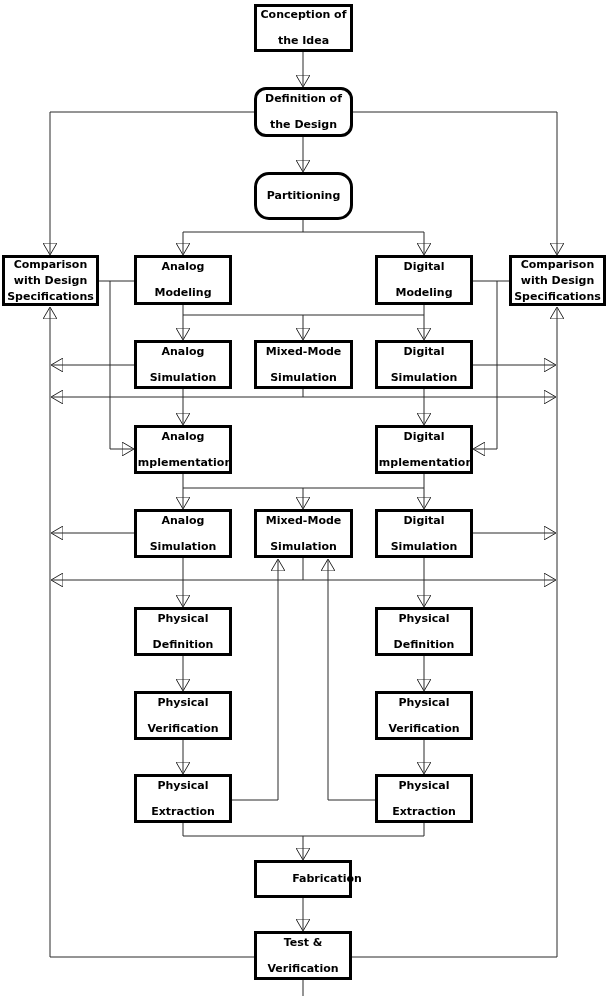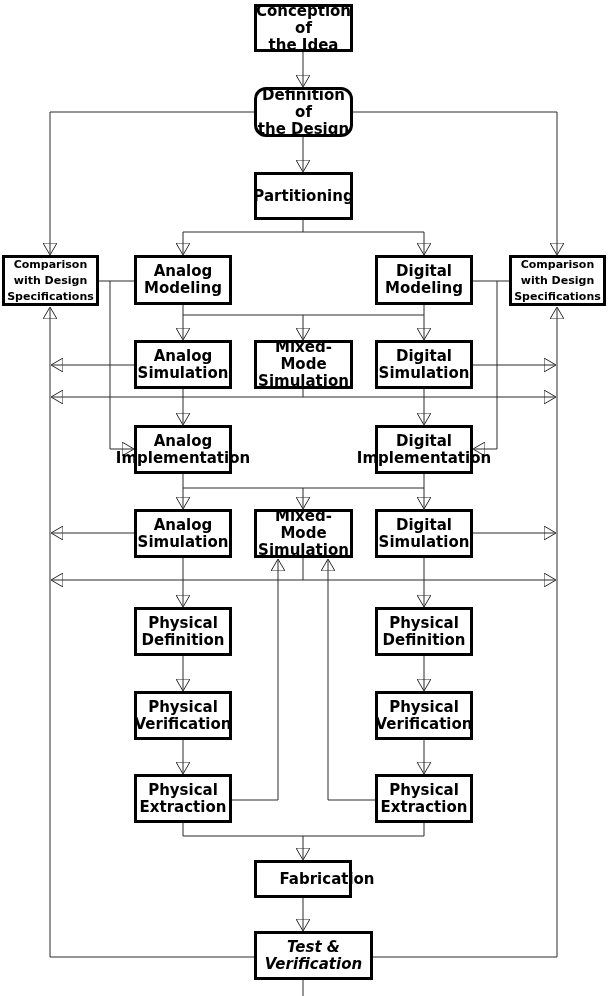--- a/index.html
+++ b/index.html
@@ -17,22 +17,22 @@
     position: absolute;
     box-sizing: border-box;
     border: 3px solid #000000;
     background: #ffffff;
     color: #000000;
     display: flex;
     align-items: center;
     justify-content: center;
     text-align: center;
     font-weight: bold;
-    font-size: 15px;
-    line-height: 17px;
+    font-size: 11px;
+    line-height: 26px;
     white-space: pre-line;
   }
   .node.tight { line-height: 16px; font-size: 11px; }
 </style>
 </head>
 <body>
 
 <div class="stage">
 
   <svg class="wires" viewBox="0 0 609 996" xmlns="http://www.w3.org/2000/svg">
@@ -87,21 +87,21 @@
     <path marker-end="url(#ah)" d="M303,836 V859"></path>
     <path marker-end="url(#ah)" d="M303,898 V930"></path>
     <path marker-end="url(#ah)" d="M254,957 H50 V308"></path>
     <path marker-end="url(#ah)" d="M352,957 H557 V308"></path>
   </svg>
 
   <div class="node" style="left:254px; top:4px;   width:99px; height:48px;">Conception of
 the Idea</div>
   <div class="node" style="left:254px; top:87px;  width:99px; height:50px;border-radius:12px;">Definition of
 the Design</div>
-  <div class="node" style="left:254px; top:172px; width:99px; height:48px;">Partitioning</div>
+  <div class="node" style="left:254px; top:172px; width:99px; height:48px;border-radius:15px;">Partitioning</div>
   <div class="node tight" style="left:2px;   top:255px; width:97px; height:51px;">Comparison
 with Design
 Specifications</div>
   <div class="node" style="left:134px; top:255px; width:98px; height:50px;">Analog
 Modeling</div>
   <div class="node" style="left:375px; top:255px; width:98px; height:50px;">Digital
 Modeling</div>
   <div class="node tight" style="left:509px; top:255px; width:97px; height:51px;">Comparison
 with Design
 Specifications</div>
@@ -127,16 +127,16 @@
 Definition</div>
   <div class="node" style="left:134px; top:691px; width:98px; height:49px;">Physical
 Verification</div>
   <div class="node" style="left:375px; top:691px; width:98px; height:49px;">Physical
 Verification</div>
   <div class="node" style="left:134px; top:774px; width:98px; height:49px;">Physical
 Extraction</div>
   <div class="node" style="left:375px; top:774px; width:98px; height:49px;">Physical
 Extraction</div>
   <div class="node" style="left:254px; top:860px; width:98px; height:38px;padding-left:48px;">Fabrication</div>
-  <div class="node" style="left:254px; top:931px; width:119px; height:49px;font-style:italic;">Test &amp;
+  <div class="node" style="left:254px; top:931px; width:98px; height:49px;">Test &amp;
 Verification</div>
 
 </div>
 
 </body></html>

